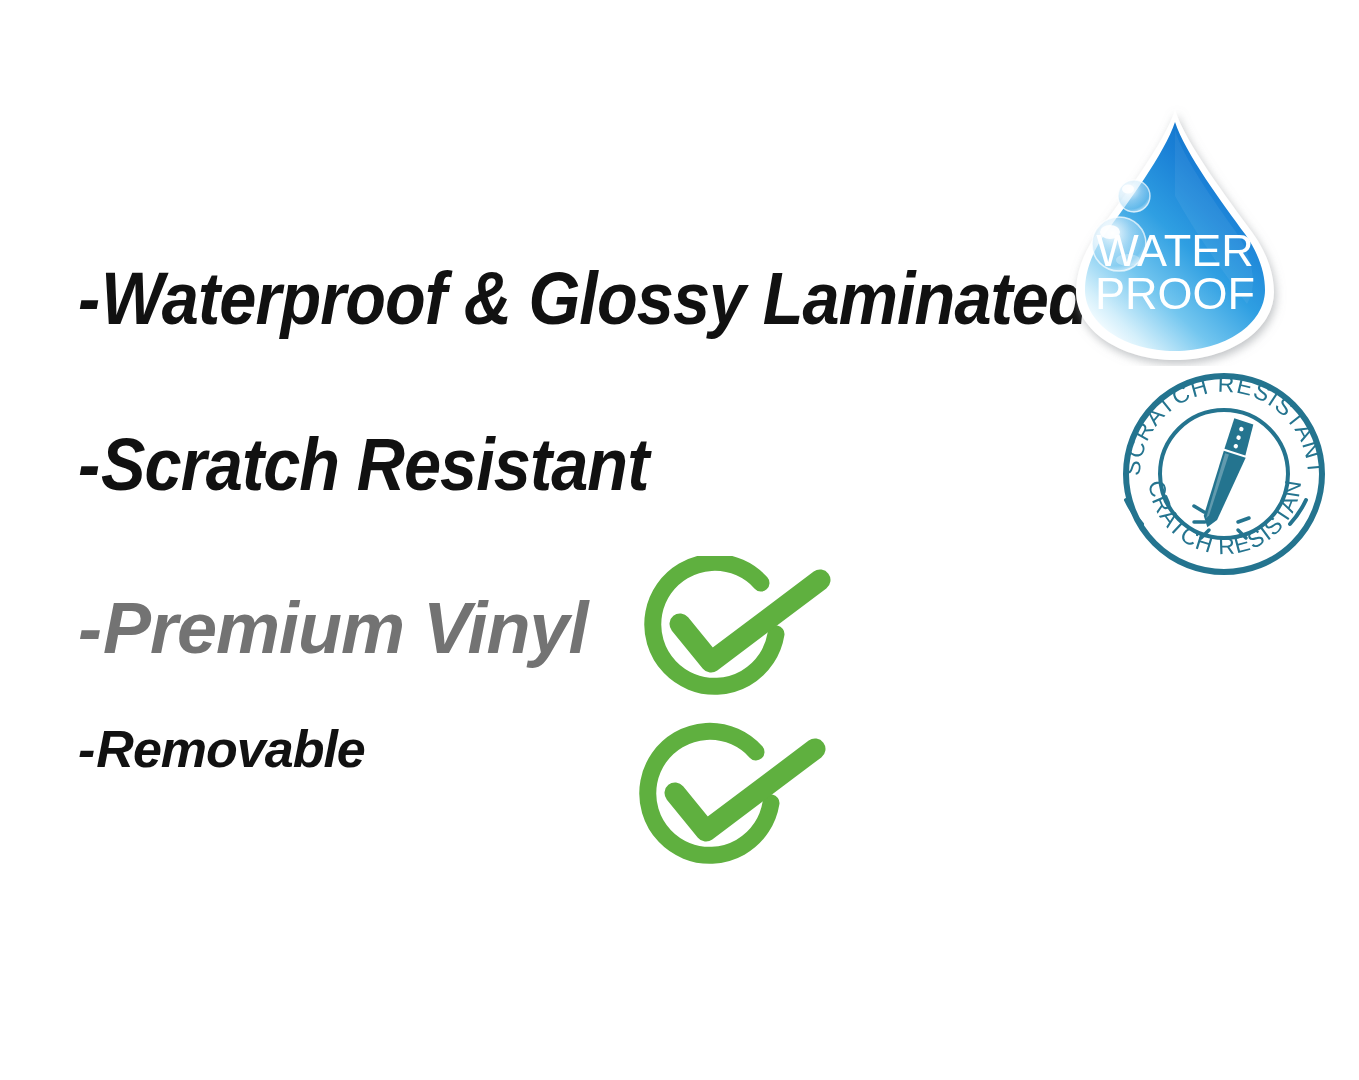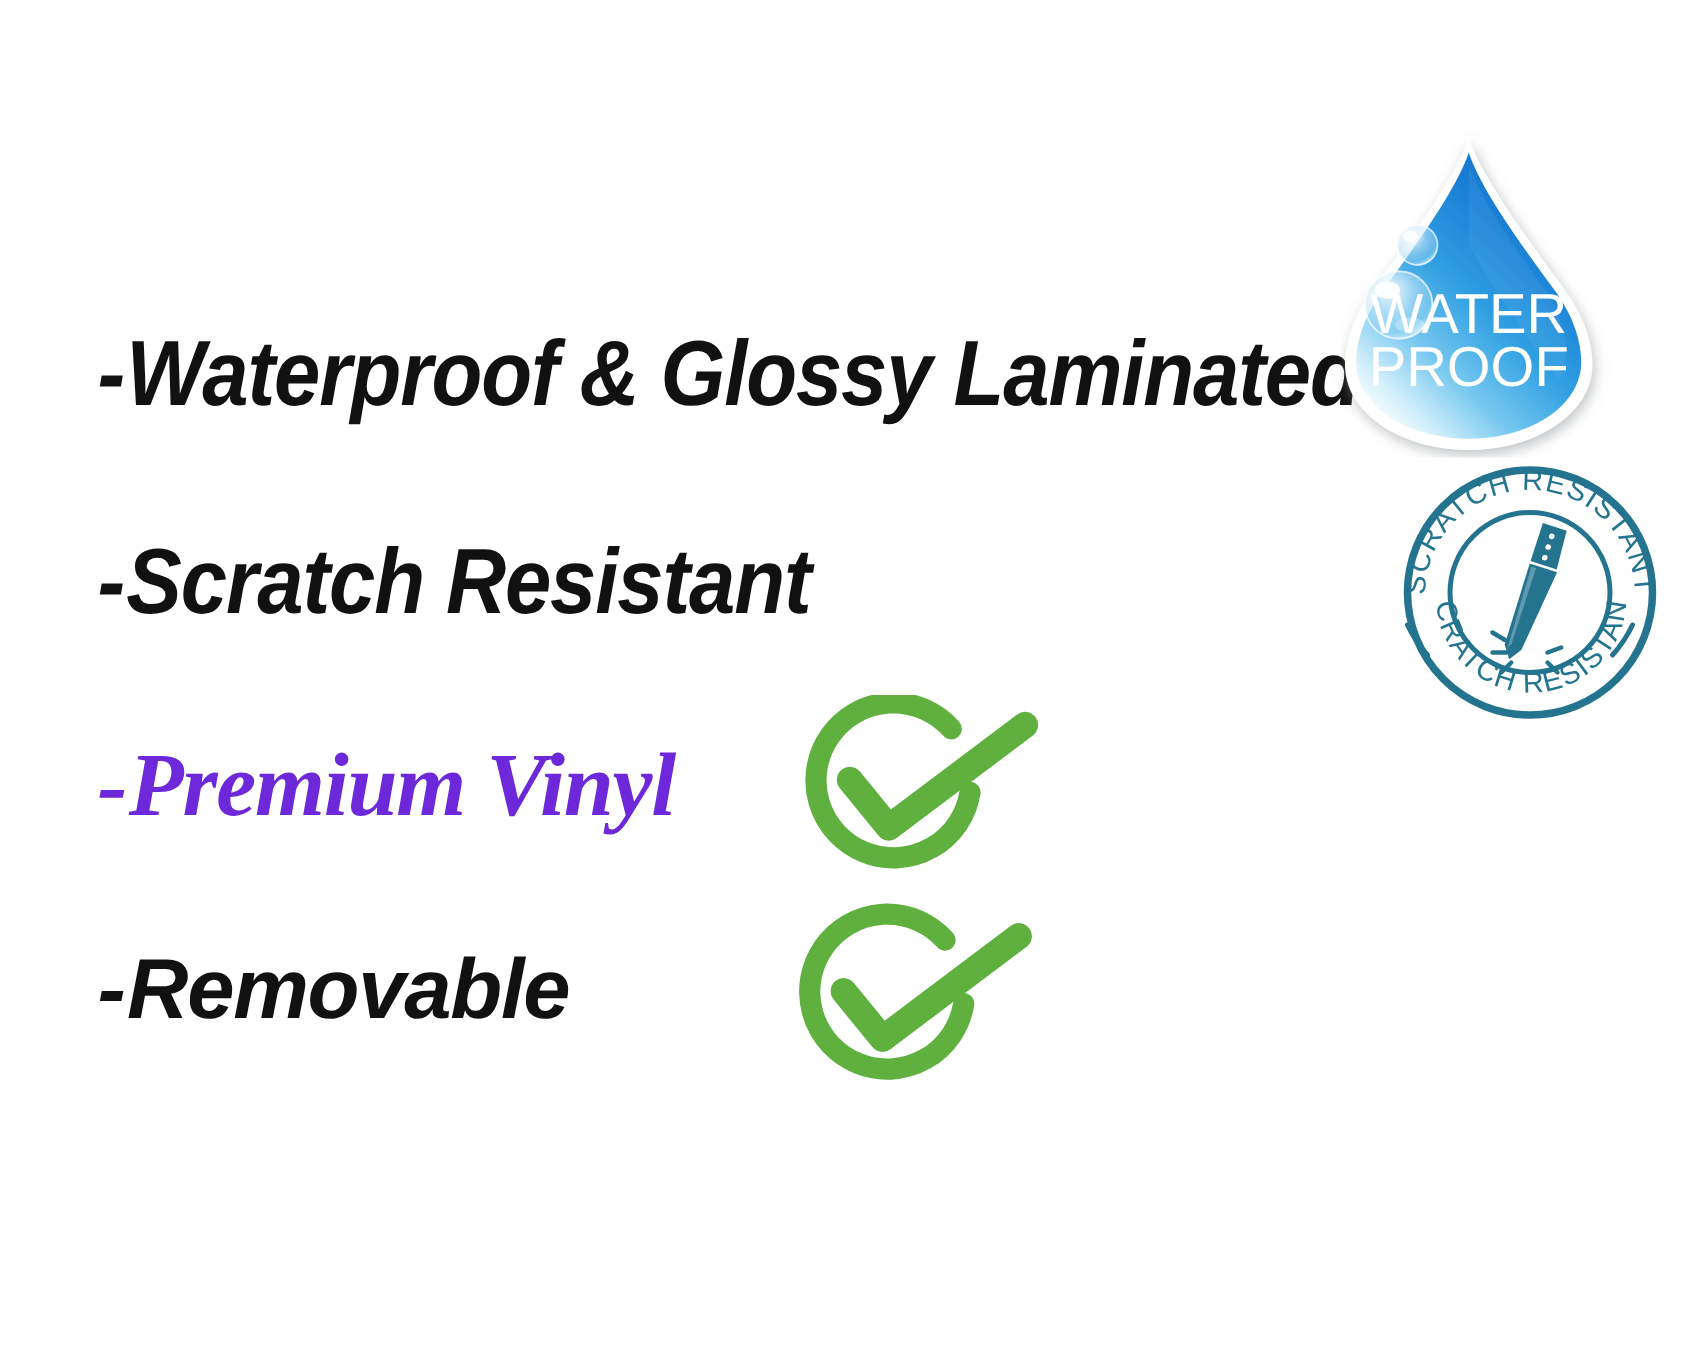--- a/index.html
+++ b/index.html
@@ -40,21 +40,21 @@
     display: inline-block;
     margin-right: 2px;
   }
   .feature-row.condensed {
     transform: scaleX(0.90);
     transform-origin: left center;
   }
   #feature-0 { top: 262px; font-size: 74px; letter-spacing: -1px; }
   #feature-1 { top: 428px; font-size: 74px; letter-spacing: -1px; }
   #feature-2 { top: 592px; font-size: 72px; letter-spacing: -1px; }
-  #feature-3 { top: 757px; font-size: 68px; letter-spacing: -1px; }
+  #feature-3 { top: 723px; font-size: 52px; letter-spacing: -1px; }
 
   
   .check-badge {
     position: absolute;
   }
   #check-0 { left: 640px; top: 556px; width: 196px; height: 156px; }
   #check-1 { left: 635px; top: 720px; width: 196px; height: 166px; }
 
   
   #waterproof-badge {
@@ -81,21 +81,21 @@
   <div class="feature-list">
 
     <div class="feature-row condensed" id="feature-0" style="color: rgb(17, 17, 17);">
       <span class="dash">-</span><span>Waterproof &amp; Glossy Laminated</span>
     </div>
 
     <div class="feature-row condensed" id="feature-1" style="color: rgb(17, 17, 17);">
       <span class="dash">-</span><span>Scratch Resistant</span>
     </div>
 
-    <div class="feature-row" id="feature-2" style="color: #6d28d9; font-family: Liberation Serif, serif;">
+    <div class="feature-row" id="feature-2" style="color: #737373;">
       <span class="dash">-</span><span>Premium Vinyl</span>
     </div>
 
     <div class="feature-row" id="feature-3" style="color: rgb(17, 17, 17);">
       <span class="dash">-</span><span>Removable</span>
     </div>
   </div>
 
   <div class="check-badge" id="check-0">
     <svg viewBox="0 0 196 156" width="196" height="156" xmlns="http://www.w3.org/2000/svg">

